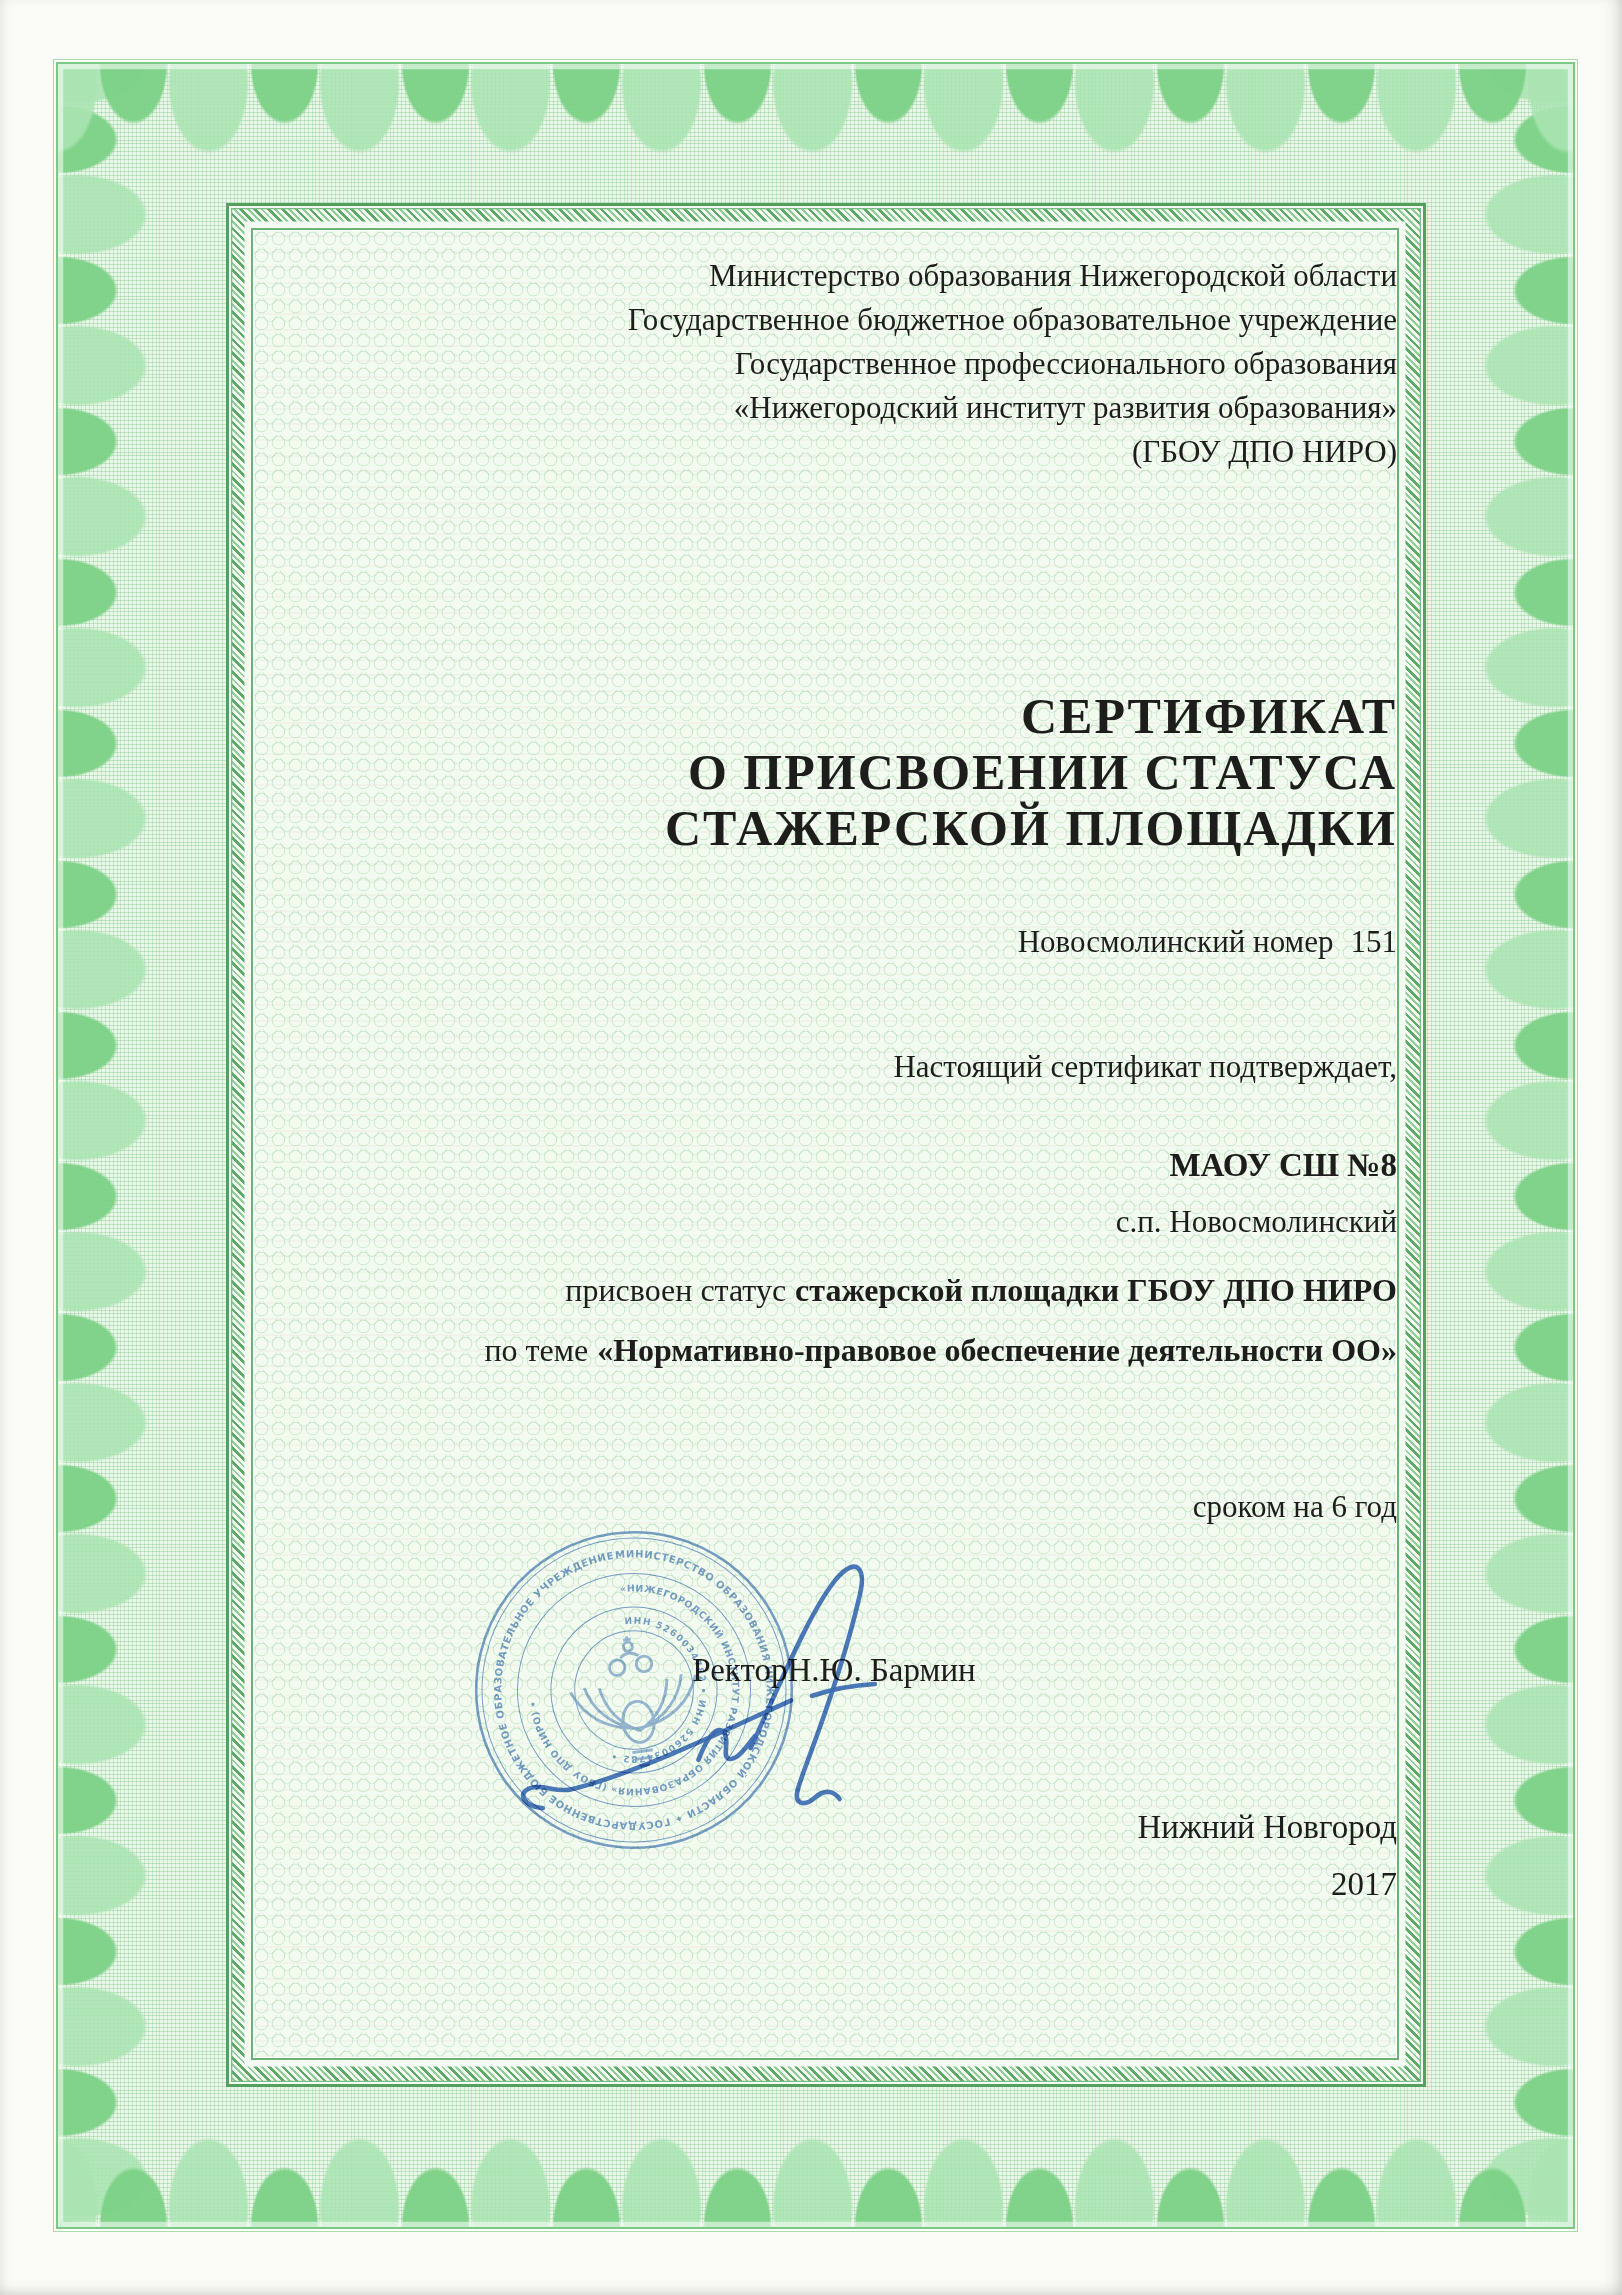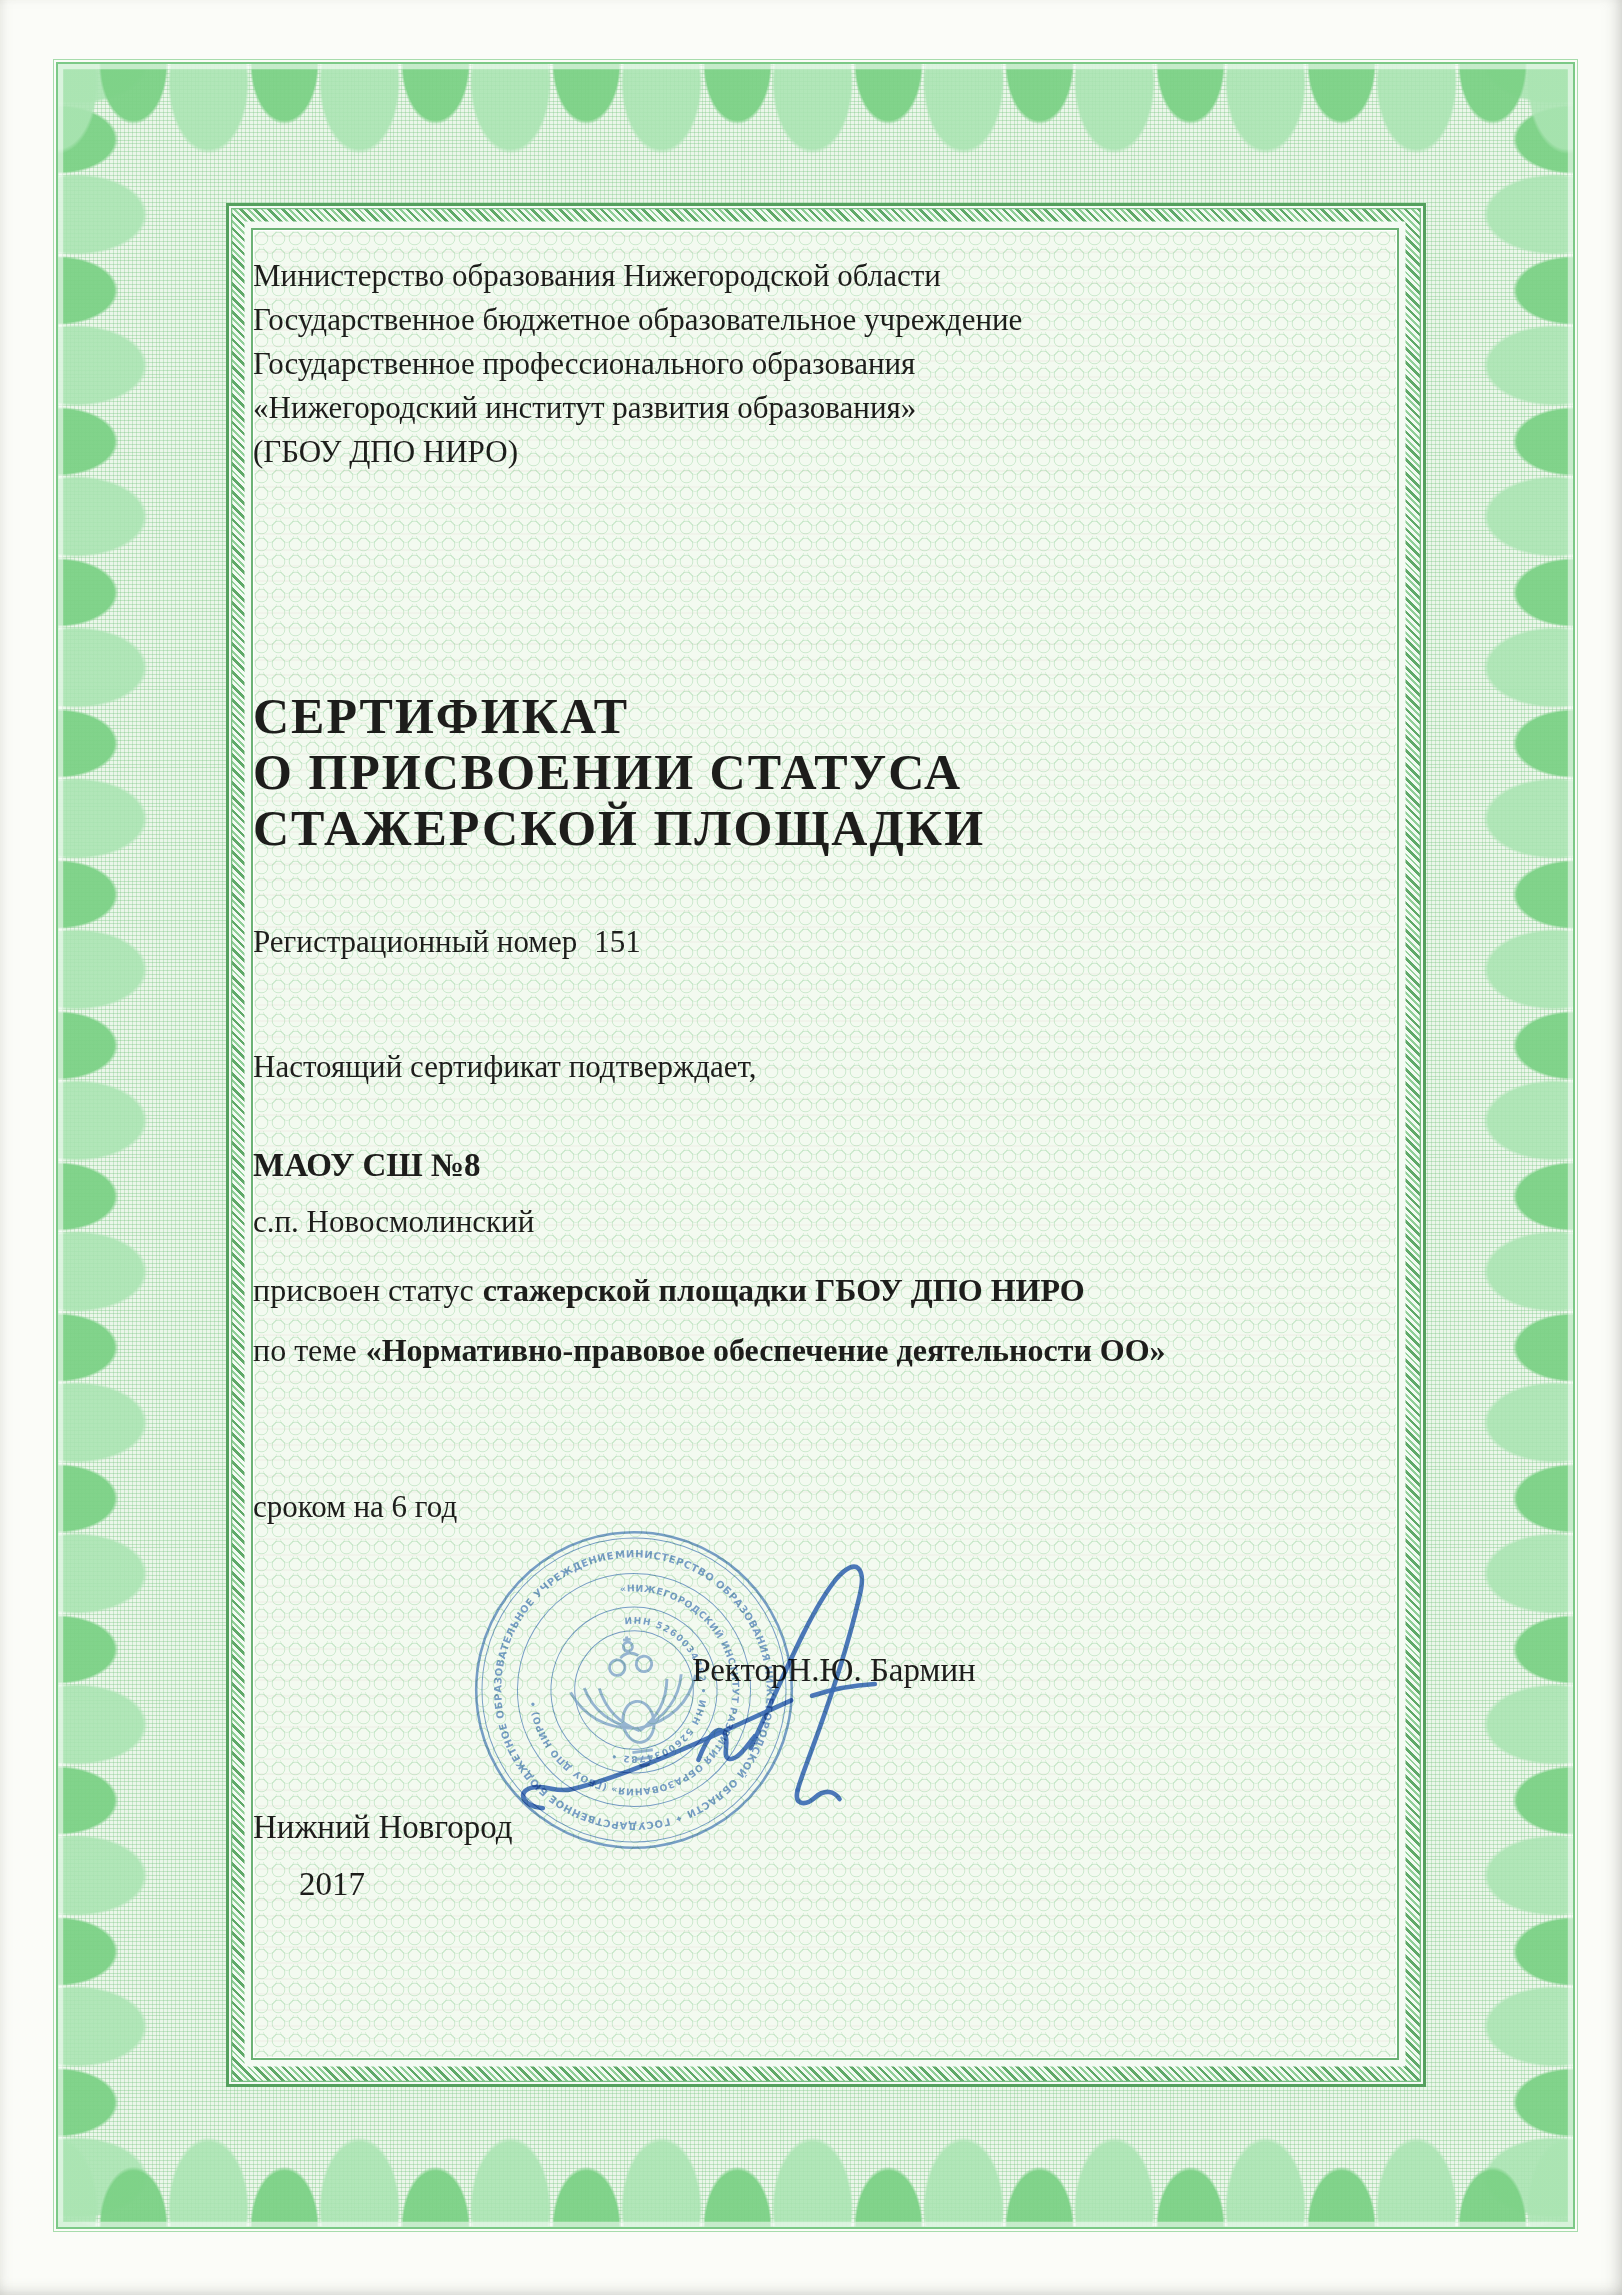--- a/index.html
+++ b/index.html
@@ -50,21 +50,21 @@
     background-image:
       radial-gradient(circle at 8.5px 8.5px, rgba(255,255,255,0) 5.6px, rgba(128,200,138,.38) 6.2px, rgba(255,255,255,0) 7.2px),
       radial-gradient(circle at 0px 0px, rgba(255,255,255,0) 5.6px, rgba(128,200,138,.30) 6.2px, rgba(255,255,255,0) 7.2px),
       radial-gradient(circle at 17px 0px, rgba(255,255,255,0) 5.6px, rgba(128,200,138,.30) 6.2px, rgba(255,255,255,0) 7.2px),
       repeating-linear-gradient(0deg, rgba(190,120,130,.05) 0px, rgba(190,120,130,.05) 2px, rgba(0,0,0,0) 2px, rgba(0,0,0,0) 15.7px);
     background-size:17px 17px,17px 17px,17px 17px,auto auto;
     border:2px solid #6cb275;
     box-shadow:0 0 0 6.5px #f4fbf3, inset 0 0 0 1.3px #ffffff;
     color:#1d1d1b;
   }
-  .content .row{position:absolute;left:0;right:0;text-align:left;}
+  .content .row{position:absolute;left:0;right:0;text-align:right;}
   .hdr{top:23.6px;font-size:31px;line-height:44px;}
   .ttl{top:458px;font-size:50px;line-height:56px;font-weight:bold;letter-spacing:2px;}
   .reg{top:692px;font-size:31px;line-height:39px;}
   .reg .num{margin-left:.55em;}
   .stm{top:815px;font-size:31px;line-height:44px;}
   .org{top:915px;font-size:33px;line-height:41px;font-weight:bold;}
   .loc{top:972px;font-size:31px;line-height:39px;}
   .sta{top:1040px;font-size:32px;line-height:41px;}
   .thm{top:1100px;font-size:32px;line-height:41px;}
   .sta b,.thm b{font-weight:bold;}
@@ -106,21 +106,21 @@
       <div>(ГБОУ ДПО НИРО)</div>
     </div>
 
     <div class="row ttl">
       <div>СЕРТИФИКАТ</div>
       <div>О ПРИСВОЕНИИ СТАТУСА</div>
       <div>СТАЖЕРСКОЙ ПЛОЩАДКИ</div>
     </div>
 
     <div class="row reg">
-      <span>Регистрационный номер</span><span class="num">151</span>
+      <span>Новосмолинский номер</span><span class="num">151</span>
     </div>
 
     <div class="row stm">
       <div>Настоящий сертификат подтверждает,</div>
     </div>
 
     <div class="row org">МАОУ СШ №8</div>
     <div class="row loc">с.п. Новосмолинский</div>
 
     <div class="row sta">

